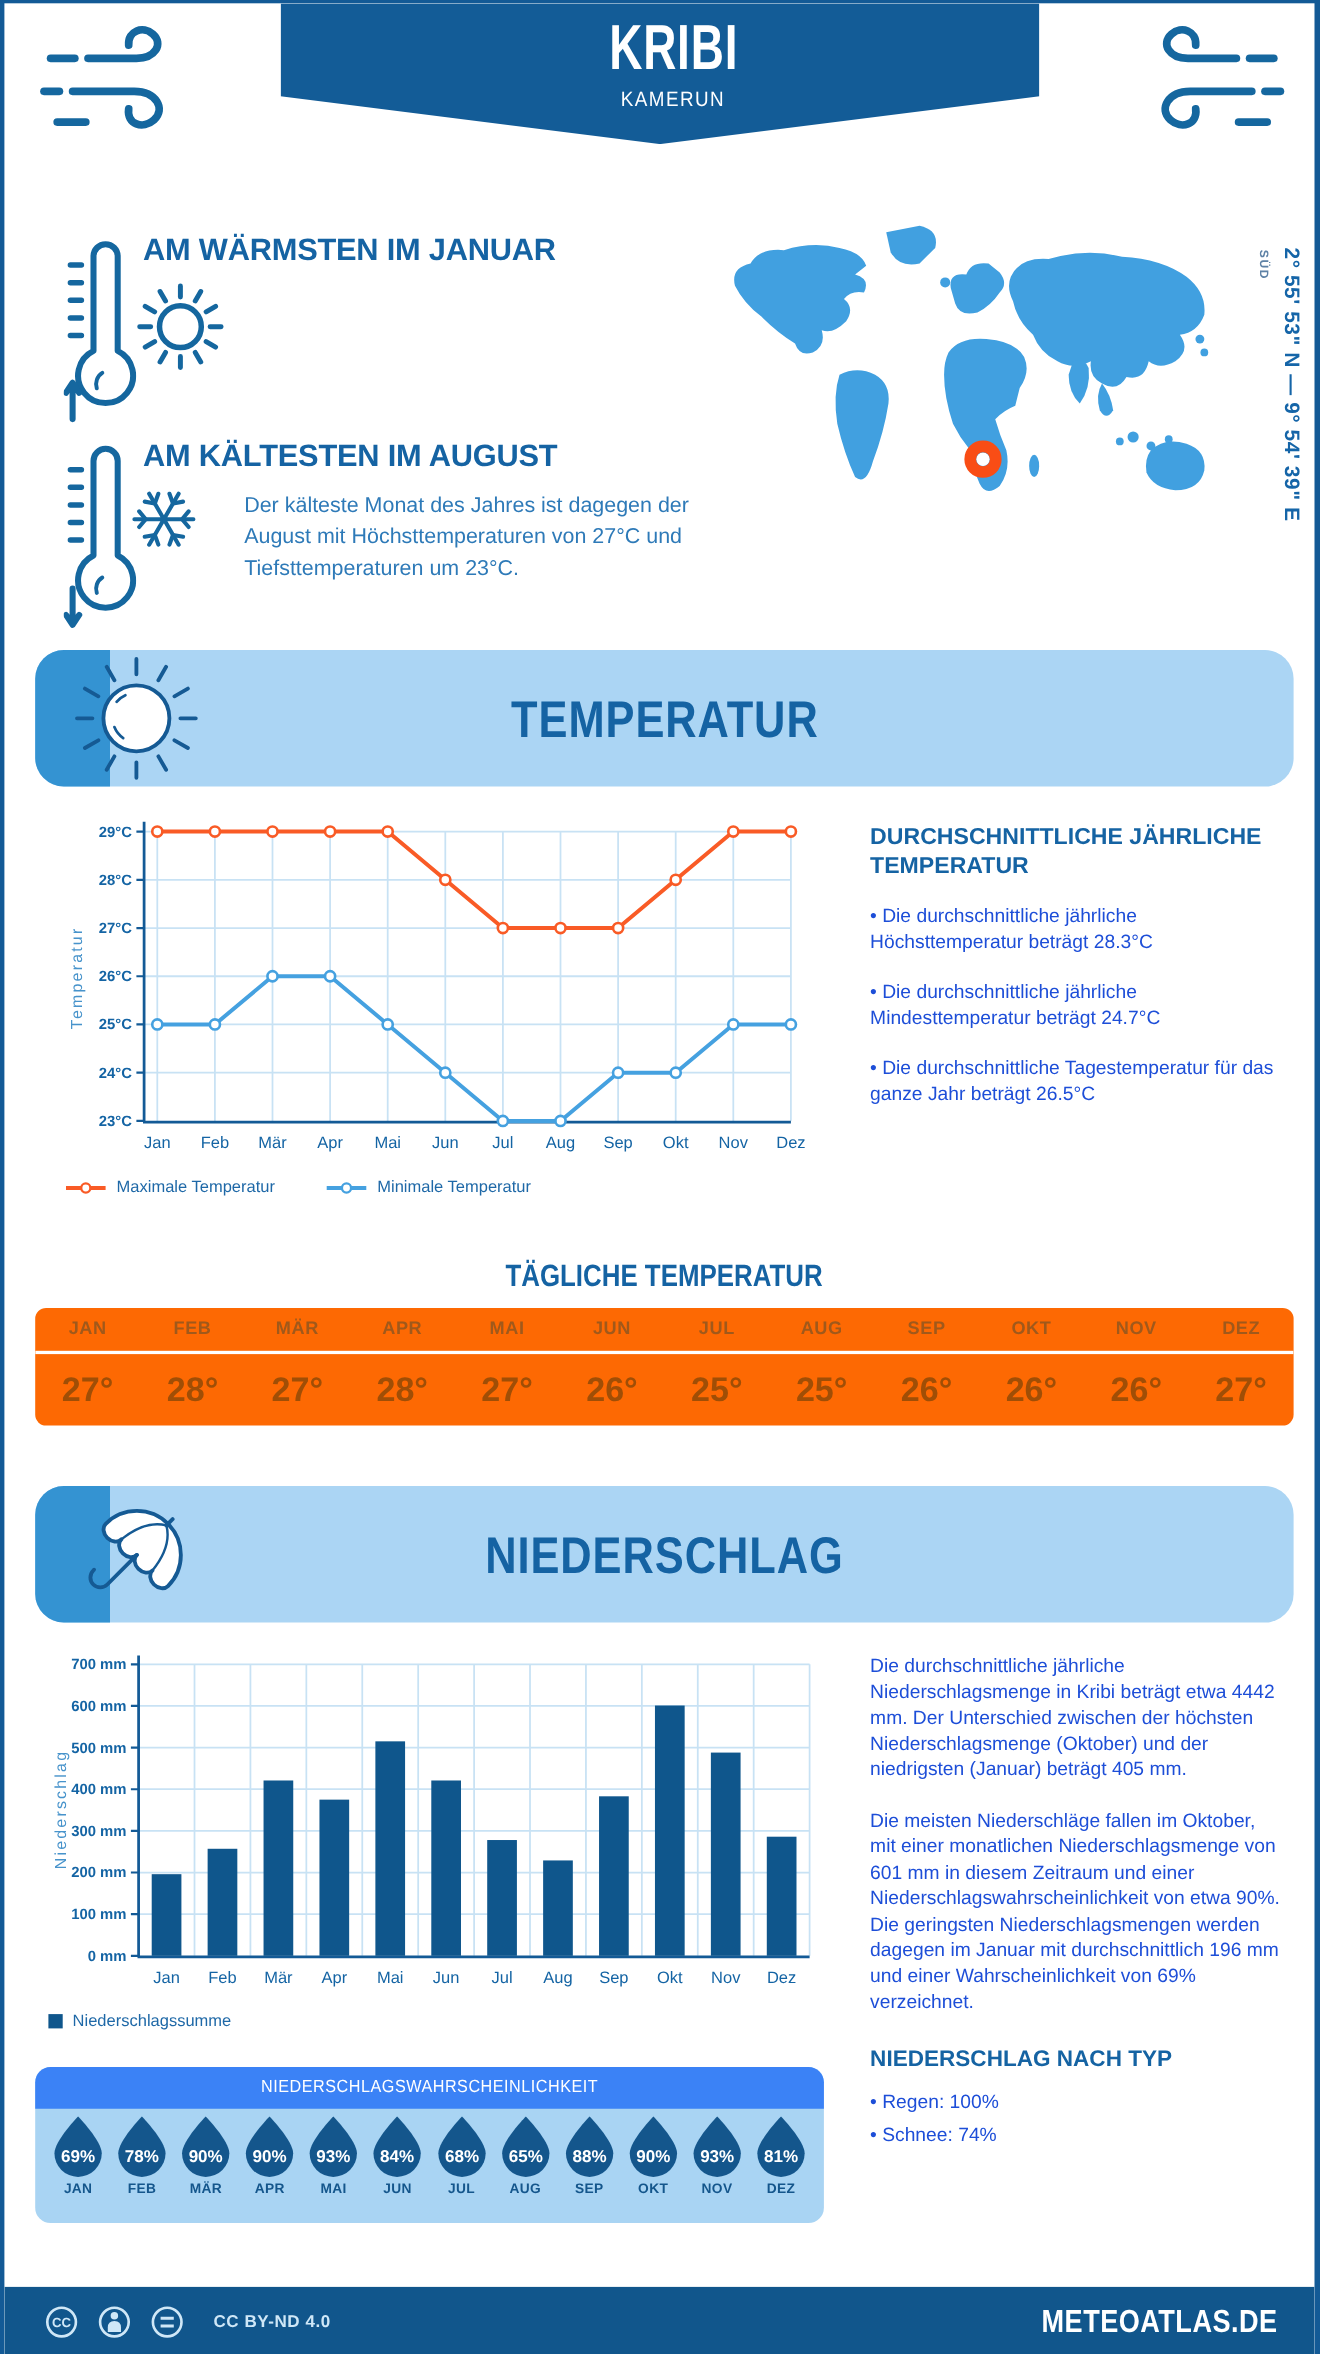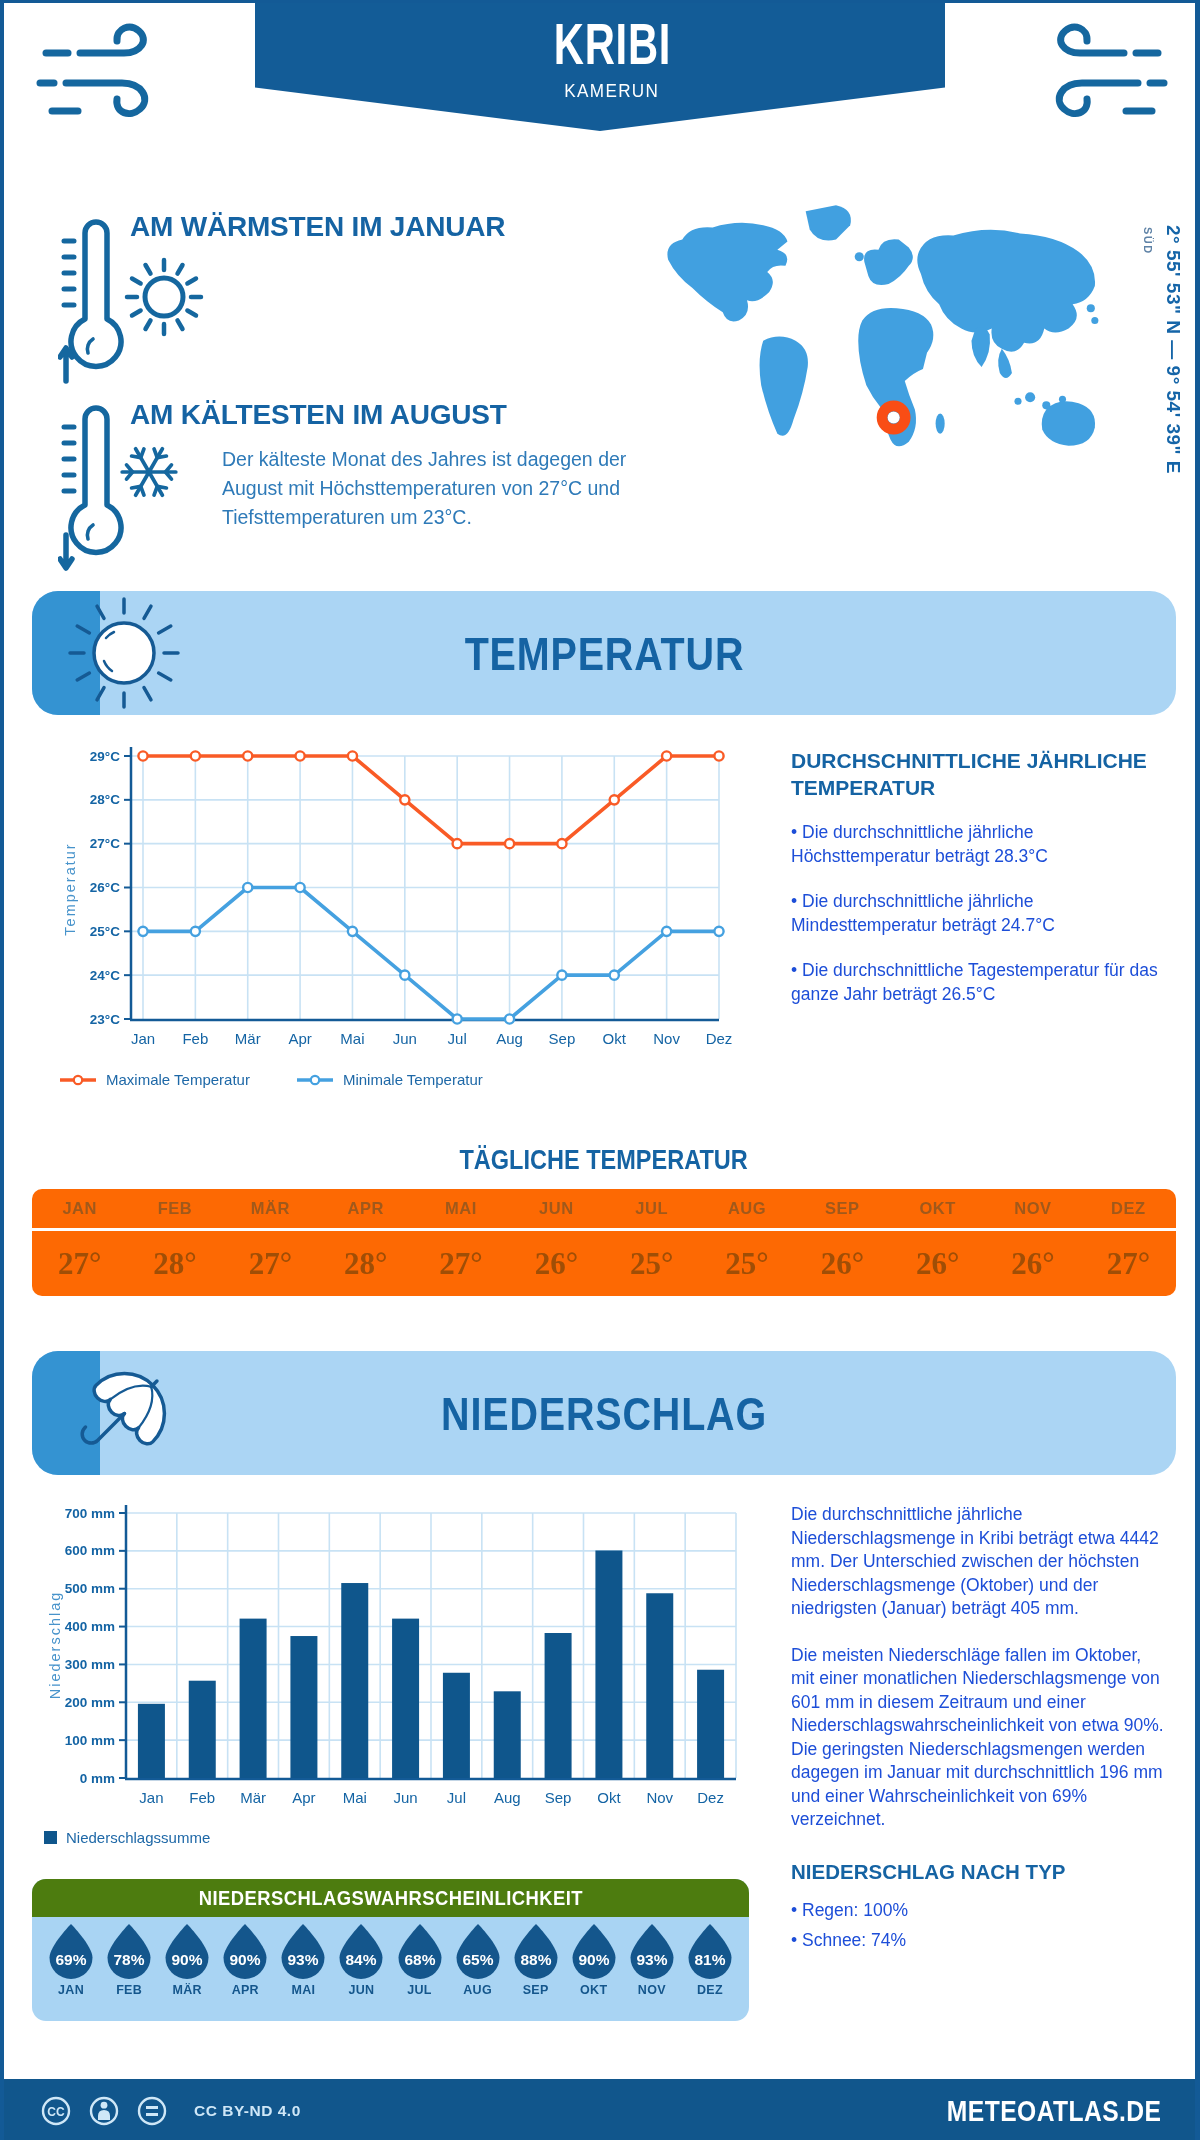--- a/index.html
+++ b/index.html
@@ -31,29 +31,29 @@
   .legend-row{display:flex;justify-content:flex-start;align-items:center;gap:46px;font-size:15px;color:#1e68a7;}
   .lg-item{display:inline-flex;align-items:center;gap:9px;}
   
   .daily-title-wrap{left:0;top:1140px;width:1200px;display:flex;justify-content:center;
     font-size:28px;line-height:34px;font-weight:bold;color:#1563a3;}
   .daily-table{left:28px;top:1186px;width:1144px;height:107px;background:#fd6903;border-radius:10px;overflow:hidden;}
   .dt-row{display:grid;grid-template-columns:repeat(12,1fr);align-items:center;text-align:center;}
   .dt-months{height:39px;}
   .dt-month{font-size:16.5px;font-weight:bold;color:#a0591b;letter-spacing:.5px;}
   .dt-divider{height:3px;background:#fff;}
-  .dt-values{height:65px;font-family:Liberation Serif, serif;}
+  .dt-values{height:65px;}
   .dt-val{font-size:31px;font-weight:bold;color:#a04e06;}
   
   .col-heading{font-size:21px;line-height:27px;font-weight:bold;color:#1563a3;}
   .col-text{font-size:17.5px;line-height:23.5px;color:#1d4ed8;}
   
   .prob-panel{left:28px;top:1876px;width:717px;height:142px;background:#a9d4f3;border-radius:14px;}
-  .prob-header{height:38px;background:#4d7c0f;border-radius:14px 14px 0 0;display:flex;align-items:center;justify-content:center;
-    font-size:20px;font-weight:bold;color:#fff;letter-spacing:.5px;}
+  .prob-header{height:38px;background:#3b82f6;border-radius:14px 14px 0 0;display:flex;align-items:center;justify-content:center;
+    font-size:16px;font-weight:normal;color:#fff;letter-spacing:.5px;}
   .drops-row{display:flex;padding:6px 10px 0;}
   .drop-cell{flex:1;display:flex;flex-direction:column;align-items:center;}
   .drop-month{font-size:12.5px;font-weight:bold;color:#14568c;margin-top:3px;letter-spacing:.3px;}
   
   .footer{left:0;top:2076px;width:1191px;height:64px;background:#11568c;display:flex;align-items:center;padding:0 34px;box-sizing:border-box;}
   .license-label{font-size:15.5px;font-weight:bold;color:#cfe7f7;letter-spacing:.5px;margin-left:16px;}
   .site-label{margin-left:auto;font-size:29px;font-weight:bold;color:#fff;letter-spacing:.5px;transform:scaleX(.85);transform-origin:100% 50%;}
 </style>
 </head>
 <body>

